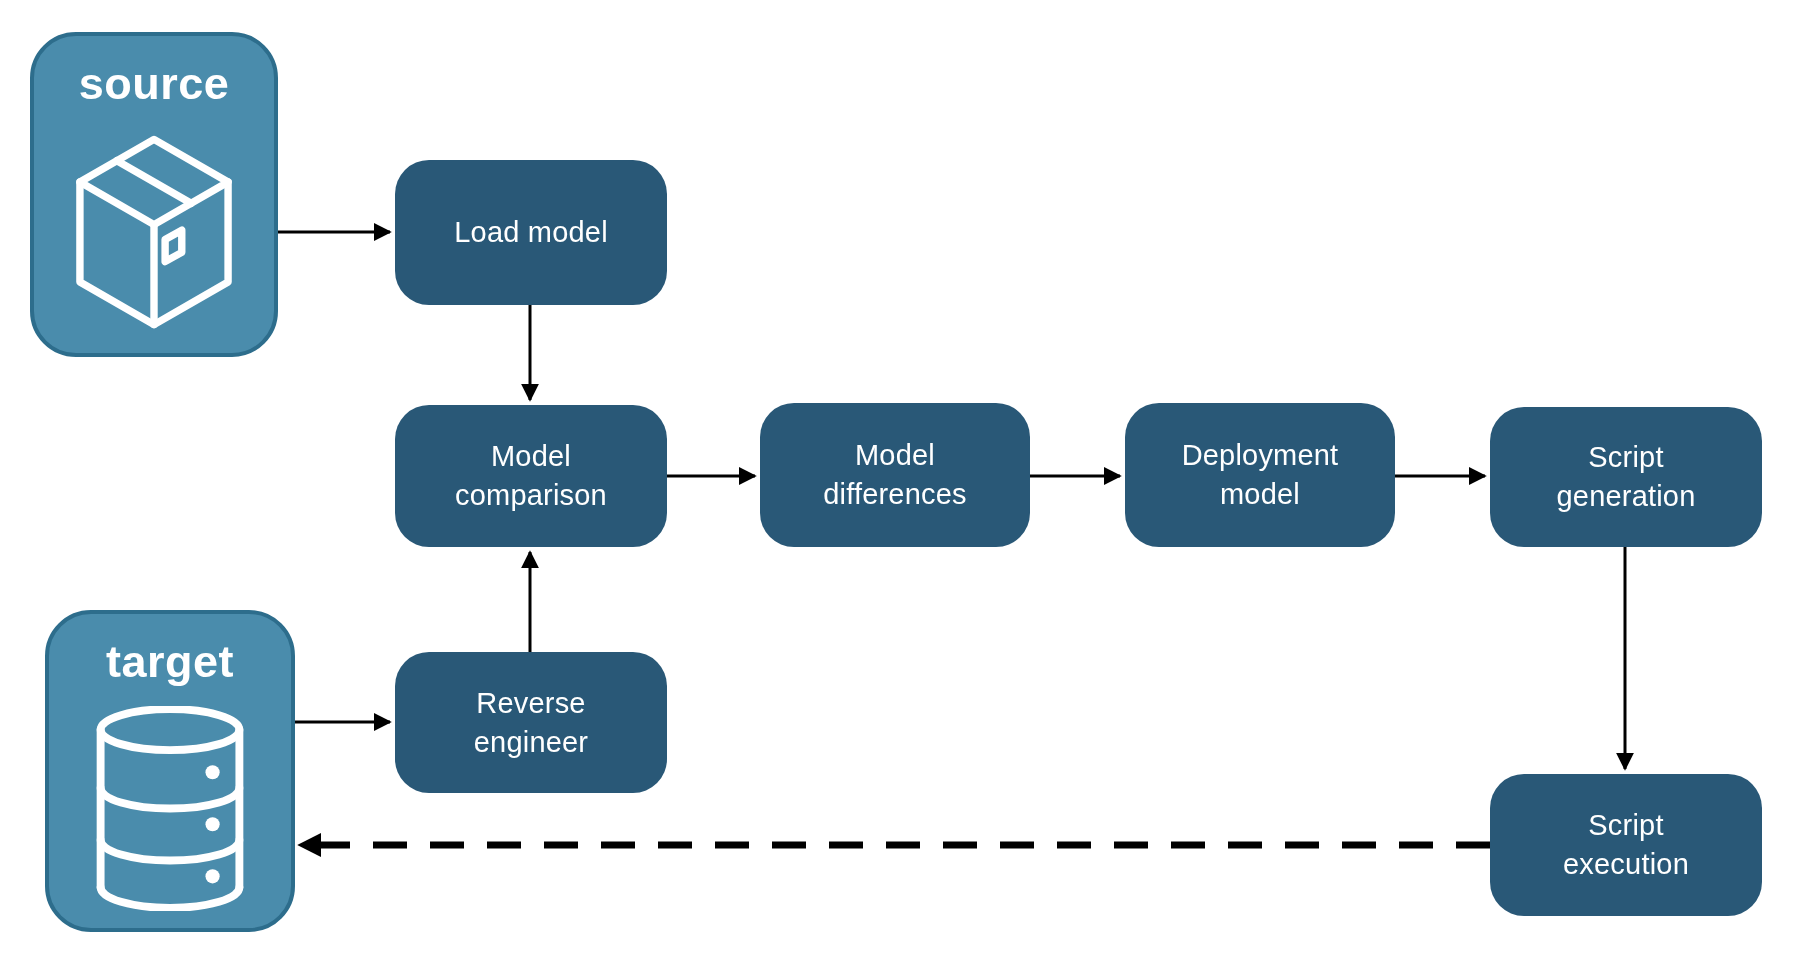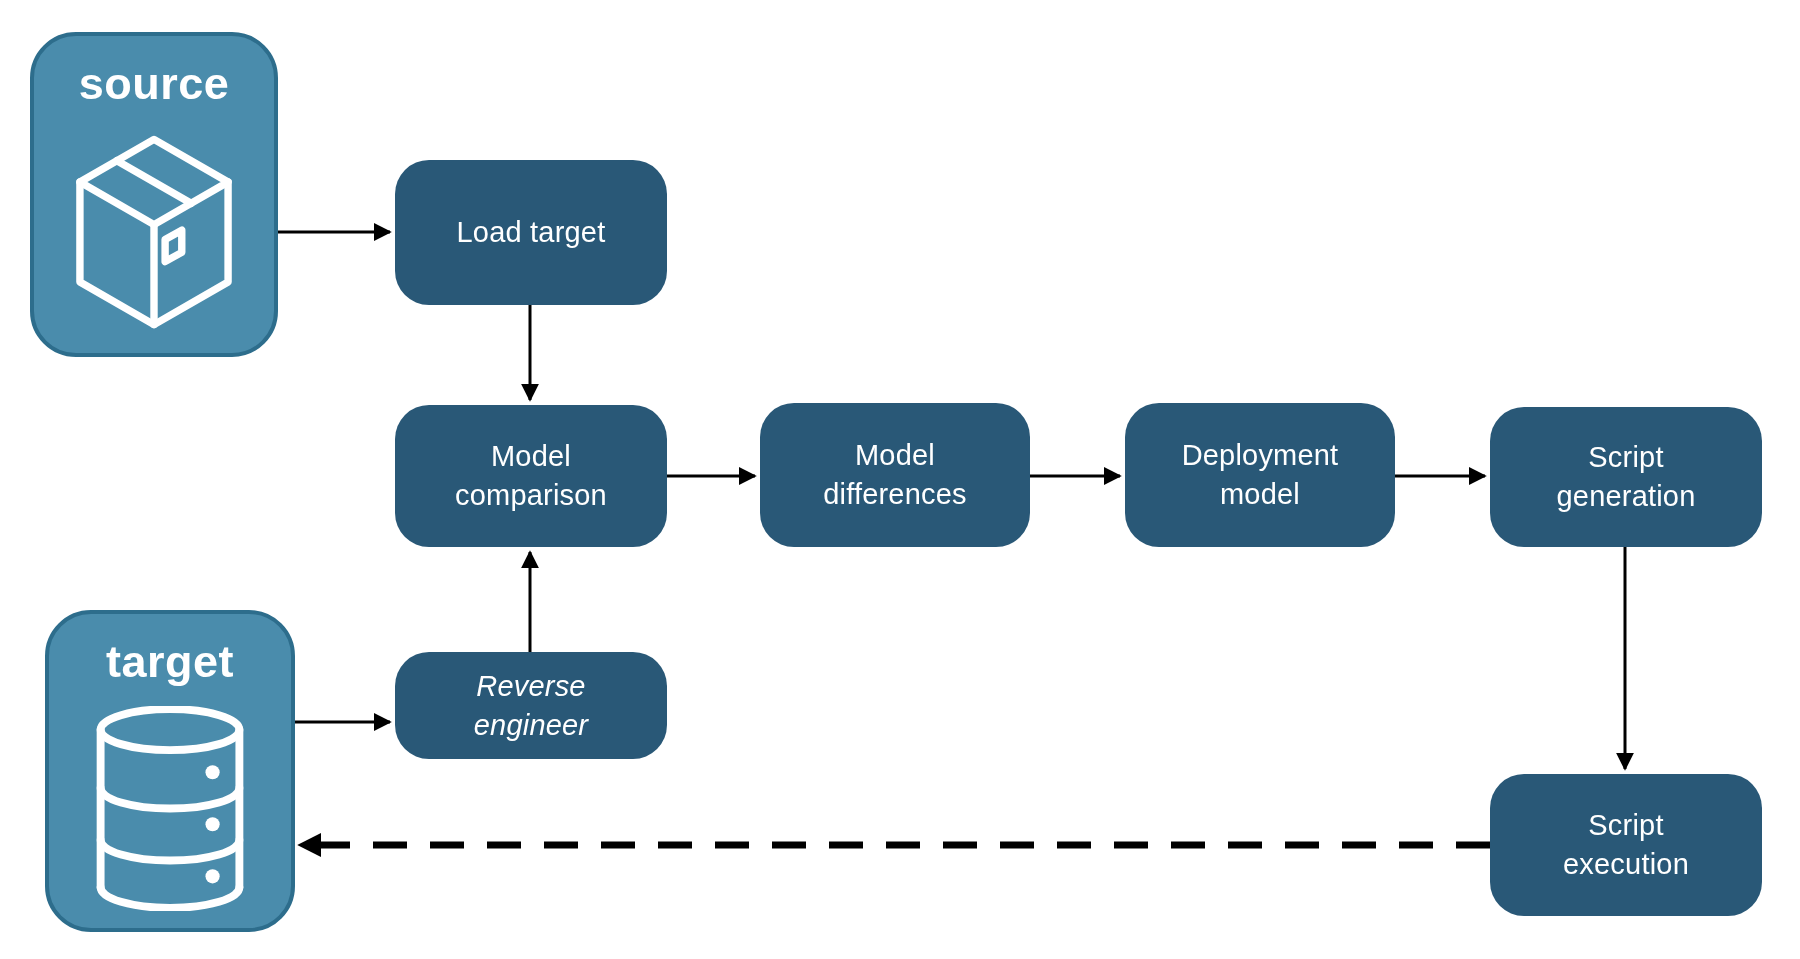--- a/index.html
+++ b/index.html
@@ -49,21 +49,21 @@
   }
   .endpoint-icon{flex:1;display:flex;align-items:center;justify-content:center;width:100%;}
   .endpoint-icon svg{display:block;}
 
   
   .n-load-model        {left:395px; top:160px; width:272px; height:145px;}
   .n-model-comparison  {left:395px; top:405px; width:272px; height:142px;}
   .n-model-differences {left:760px; top:403px; width:270px; height:144px;}
   .n-deployment-plan   {left:1125px;top:403px; width:270px; height:144px;}
   .n-script-generation {left:1490px;top:407px; width:272px; height:140px;}
-  .n-reverse-engineer  {left:395px; top:652px; width:272px; height:107px;font-style:italic;}
+  .n-reverse-engineer  {left:395px; top:652px; width:272px; height:141px;}
   .n-script-execution  {left:1490px;top:774px; width:272px; height:142px;}
   .e-source            {left:30px;  top:32px;  width:248px; height:325px;}
   .e-target            {left:45px;  top:610px; width:250px; height:322px;}
 </style>
 </head>
 <body>
 
 <div class="canvas">
 
   <svg class="edges" width="1800" height="959" viewBox="0 0 1800 959">
@@ -109,21 +109,21 @@
         <path d="M6,115 A44 13 0 0 0 94,115"></path>
         <path d="M6,52 A44 13 0 0 0 94,52"></path>
         <path d="M6,85 A44 13 0 0 0 94,85"></path>
         <circle cx="77" cy="42" r="4.5" fill="#FFFFFF" stroke="none"></circle>
         <circle cx="77" cy="75" r="4.5" fill="#FFFFFF" stroke="none"></circle>
         <circle cx="77" cy="108" r="4.5" fill="#FFFFFF" stroke="none"></circle>
       </svg>
     </div>
   </div>
 
-  <div class="node n-load-model">Load target</div>
+  <div class="node n-load-model">Load model</div>
   <div class="node n-model-comparison">Model
 comparison</div>
   <div class="node n-model-differences">Model
 differences</div>
   <div class="node n-deployment-plan">Deployment
 model</div>
   <div class="node n-script-generation">Script
 generation</div>
   <div class="node n-reverse-engineer">Reverse
 engineer</div>

